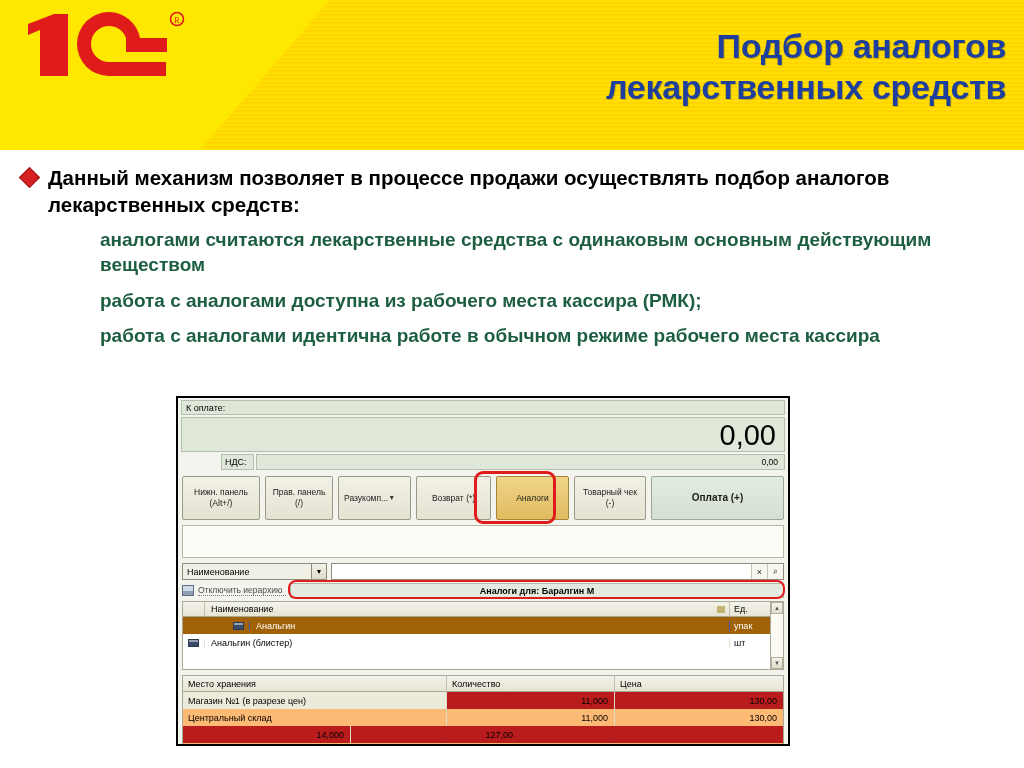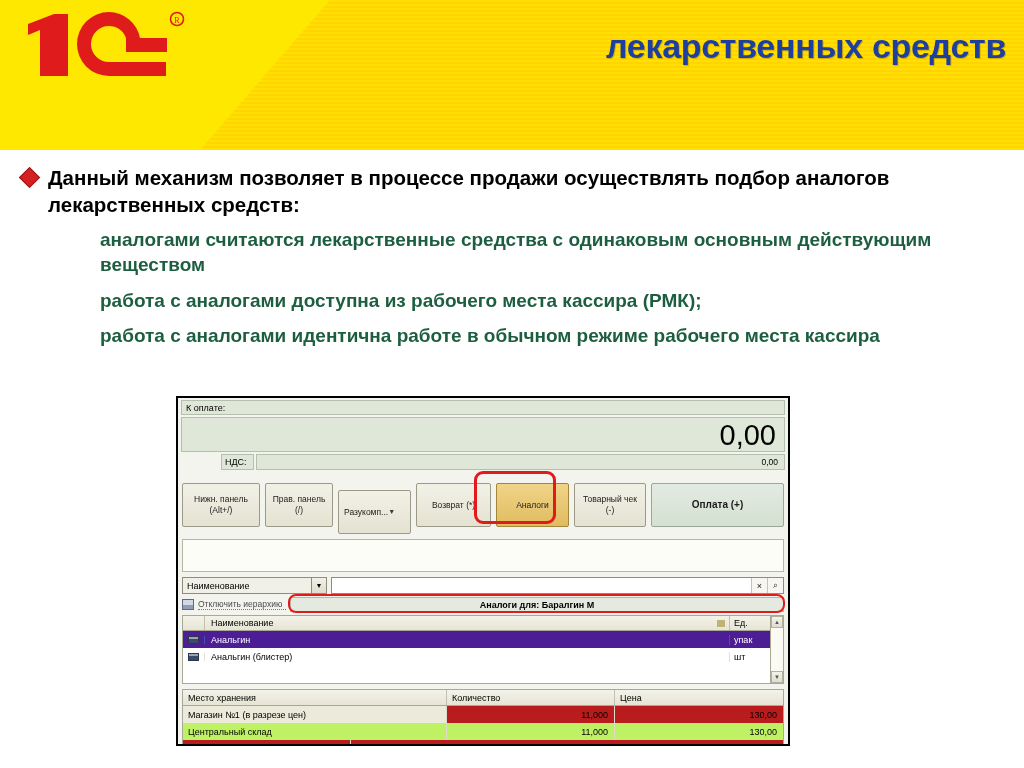--- a/index.html
+++ b/index.html
@@ -177,21 +177,21 @@
     height: 44px;
     display: flex; align-items: center; justify-content: center;
     text-align: center;
     font-size: 8.5px;
     line-height: 1.25;
     padding: 2px 3px;
     color: #1b1b1b;
   }
   .btn.b1 { width: 78px; }
   .btn.b2 { width: 68px; }
-  .btn.b3 { width: 73px; justify-content: flex-start; padding: 12px 5px; margin-top: 14px; }
+  .btn.b3 { width: 73px; justify-content: flex-start; padding: 12px 5px; }
   .btn.b4 { width: 75px; }
   .btn.analogs {
     width: 73px;
     background: linear-gradient(to bottom, #f0d489, #e0bc5f);
     border: 1px solid #a4863a;
   }
   .btn.b6 { width: 72px; }
   .btn.pay {
     flex: 1;
     background: linear-gradient(to bottom, #e2ebe0, #d4e0d1);
@@ -312,21 +312,21 @@
   .ghead .gh-num { width: 22px; border-right: 1px solid #c2c0af; }
   .ghead .gh-name {
     flex: 1; border-right: 1px solid #c2c0af;
     display: flex; align-items: center; justify-content: space-between;
     padding: 0 4px 0 6px;
   }
   .ghead .gh-unit { width: 40px; padding-left: 4px; display: flex; align-items: center; }
   .sortmark { width: 8px; height: 7px; background: #b8a85e; opacity: .85; }
 
   .grow { display: flex; height: 17px; font-size: 9px; align-items: center; }
-  .grow.sel { background: #4c1d95; color: #ffffff; }
+  .grow.sel { background: #a16207; color: #ffffff; padding-left: 45px; }
   .grow .g-num {
     width: 22px; display: flex; align-items: center; justify-content: center;
     border-right: 1px solid #e3e1d2;
   }
   .grow.sel .g-num { border-right: 1px solid #3a57ab; }
   .grow .g-name { flex: 1; padding-left: 6px; border-right: 1px solid #e3e1d2; }
   .grow.sel .g-name { border-right: 1px solid #3a57ab; }
   .grow .g-unit { width: 40px; padding-left: 4px; }
   .item-ico {
     width: 11px; height: 8px;
@@ -367,21 +367,21 @@
   .c-qty   { width: 168px; border-right: 1px solid #c2c0af; }
   .c-price { width: 168px; }
 
   .srow { display: flex; height: 17px; font-size: 9px; }
   .srow > div { display: flex; align-items: center; }
   .srow .c-place { padding-left: 5px; border-right: 1px solid #dddbca; }
   .srow .c-qty   { justify-content: flex-end; padding-right: 6px; border-right: 1px solid #dddbca; }
   .srow .c-price { justify-content: flex-end; padding-right: 6px; }
   .srow.group { font-weight: normal; background: #b91c1c; }
   .srow.group .c-place { background: #eceadb; }
-  .srow.plain { background: #bef264; }
+  .srow.plain { background: #fdba74; }
 </style>
 </head>
 <body>
 
 <div class="banner">
   <div class="banner-solid"></div>
 
   <div class="logo">
     <svg viewBox="0 0 175 74" width="175" height="74">
       <g fill="#e01b1b">
@@ -389,20 +389,21 @@
         <path d="M40 6 L54 6 L54 68 L40 68 Z"></path>
         <path d="M95 4 a32 32 0 1 0 0 64 l57 0 0 -14 -57 0 a18 18 0 1 1 0 -36 a18 18 0 0 1 17 12 l14 0 A32 32 0 0 0 95 4 Z"></path>
         <path d="M112 30 l41 0 0 14 -41 0 Z"></path>
       </g>
       <circle cx="163" cy="11" r="6.5" fill="none" stroke="#e01b1b" stroke-width="1.6"></circle>
       <text x="163" y="14.5" font-size="8" fill="#e01b1b" text-anchor="middle" font-family="Liberation Serif, serif">R</text>
     </svg>
   </div>
 
   <div class="banner-title">
+    <div>Подбор аналогов</div>
     <div>лекарственных средств</div>
   </div>
 </div>
 
 <div class="content">
 
   <div class="bullet-l1">
     <div class="diamond"></div>
     <div class="bullet-l1-text">Данный механизм позволяет в процессе продажи осуществлять подбор аналогов лекарственных средств:</div>
   </div>

